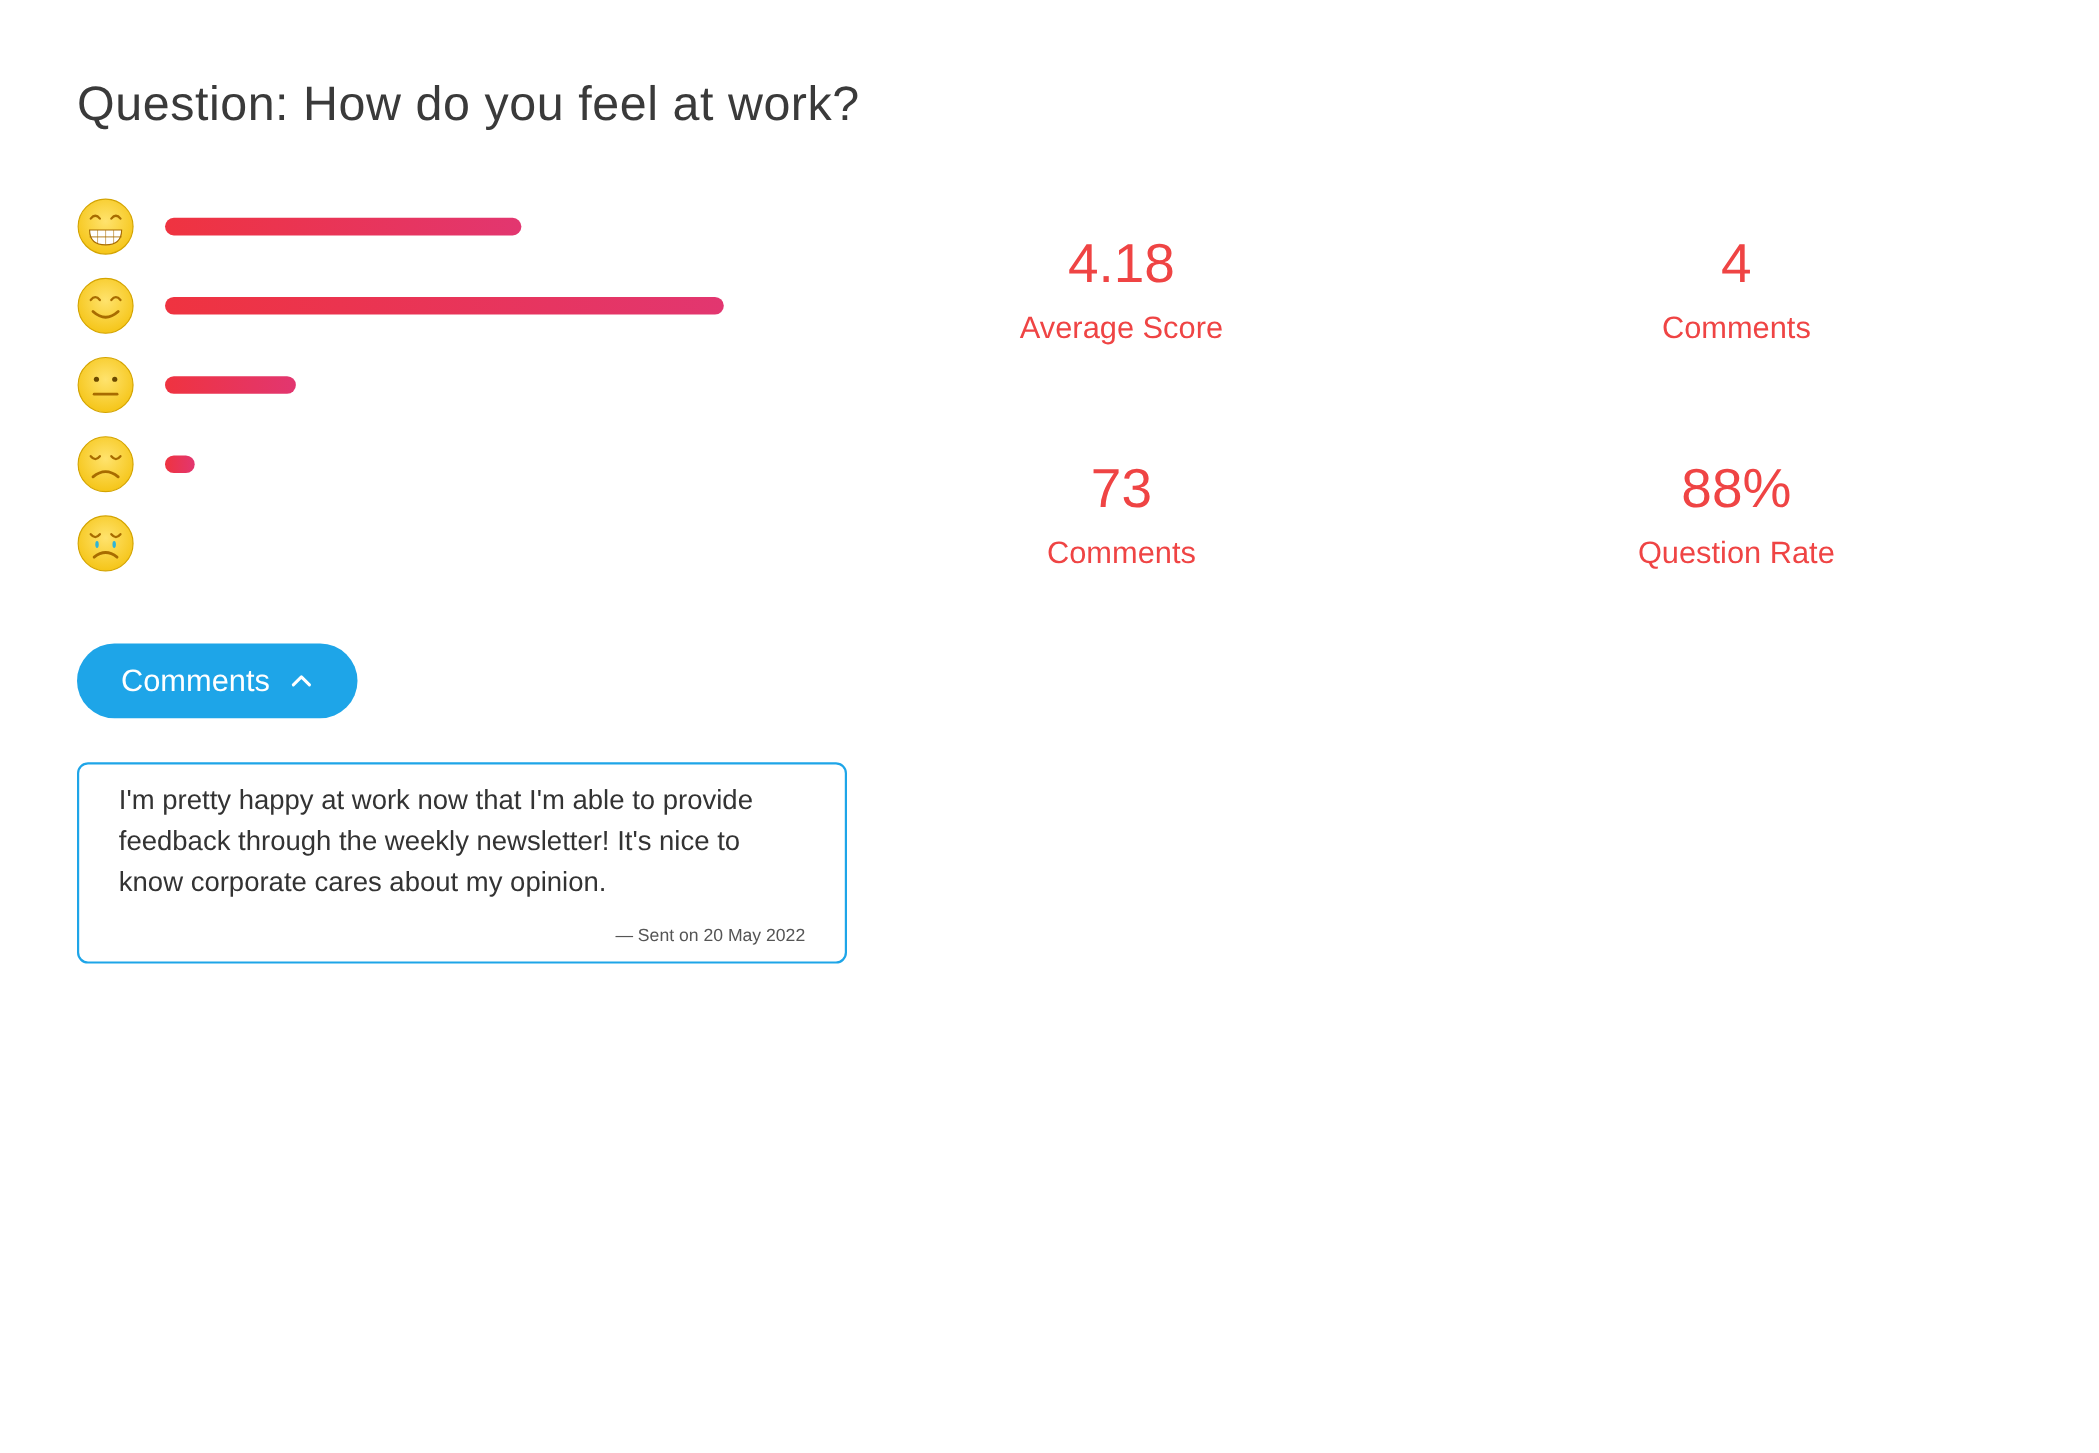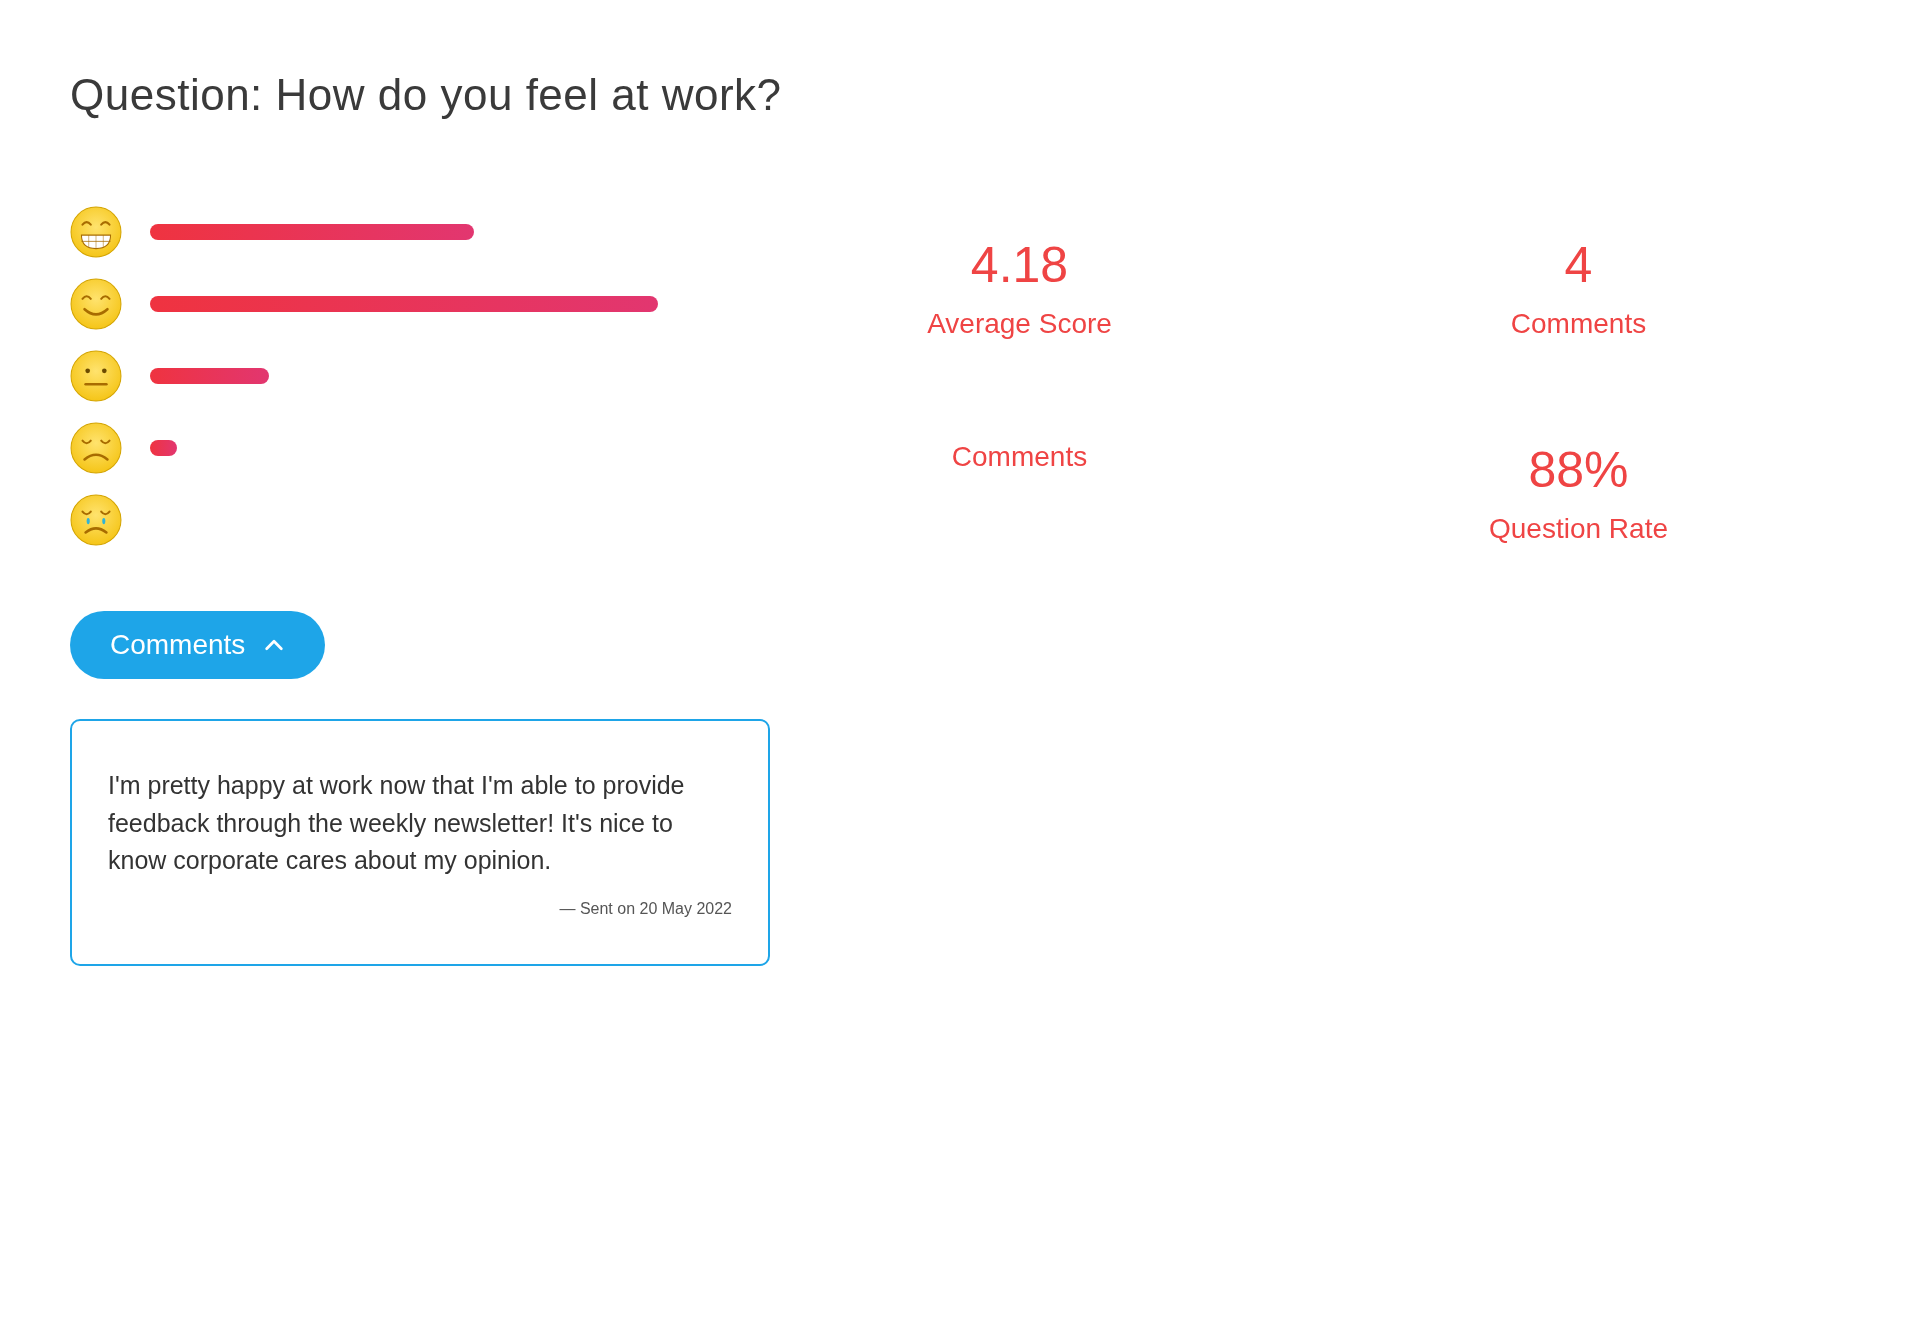--- a/index.html
+++ b/index.html
@@ -6,21 +6,21 @@
     body {
       font-family: -apple-system, BlinkMacSystemFont, "Segoe UI", Helvetica, Arial, sans-serif;
       background: #fff;
       padding: 70px 70px 50px 70px;
       color: #333;
     }
     .title {
       font-size: 44px;
       font-weight: 400;
       color: #3a3a3a;
-      margin-bottom: 76px;
+      margin-bottom: 50px;
       letter-spacing: 0.5px;
     }
     .main-row {
       display: flex;
       gap: 40px;
     }
     .chart-area {
       flex: 0 0 620px;
     }
     .bar-row {
@@ -84,21 +84,21 @@
     }
     .chevron-up {
       width: 22px;
       height: 22px;
       display: inline-block;
     }
     .comment-card {
       margin-top: 40px;
       border: 2px solid #1ea5e8;
       border-radius: 10px;
-      padding: 46px 36px;
+      padding: 14px 36px;
       max-width: 700px;
     }
     .comment-text {
       font-size: 25px;
       line-height: 1.5;
       color: #333;
       margin-bottom: 20px;
     }
     .comment-meta {
       text-align: right;
@@ -213,20 +213,21 @@
   <div class="stats-area">
     <div class="stat">
       <div class="stat-value">4.18</div>
       <div class="stat-label">Average Score</div>
     </div>
     <div class="stat">
       <div class="stat-value">4</div>
       <div class="stat-label">Comments</div>
     </div>
     <div class="stat">
+      <div class="stat-value">73</div>
       <div class="stat-label">Comments</div>
     </div>
     <div class="stat">
       <div class="stat-value">88%</div>
       <div class="stat-label">Question Rate</div>
     </div>
   </div>
 </div>
 
 <div class="comments-section">

